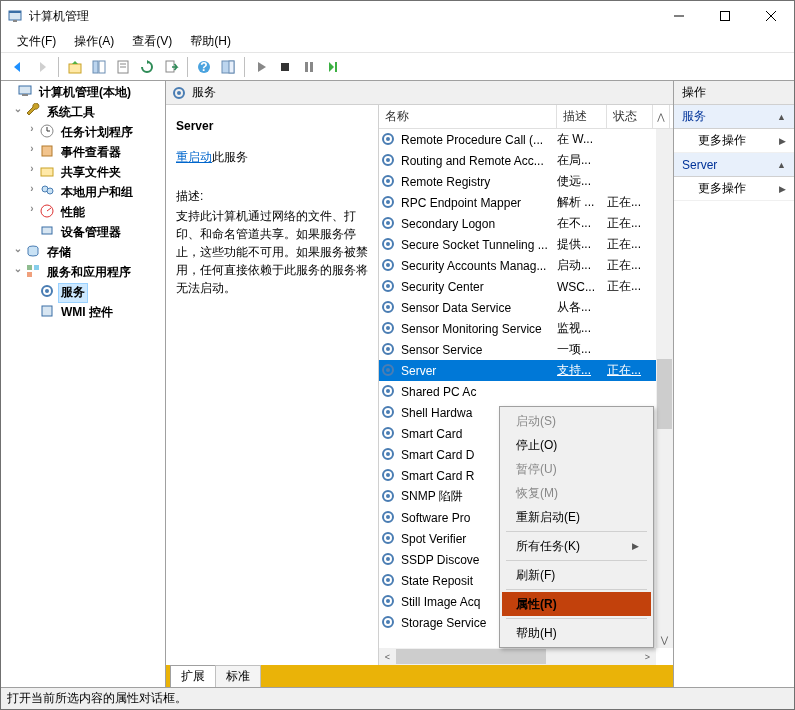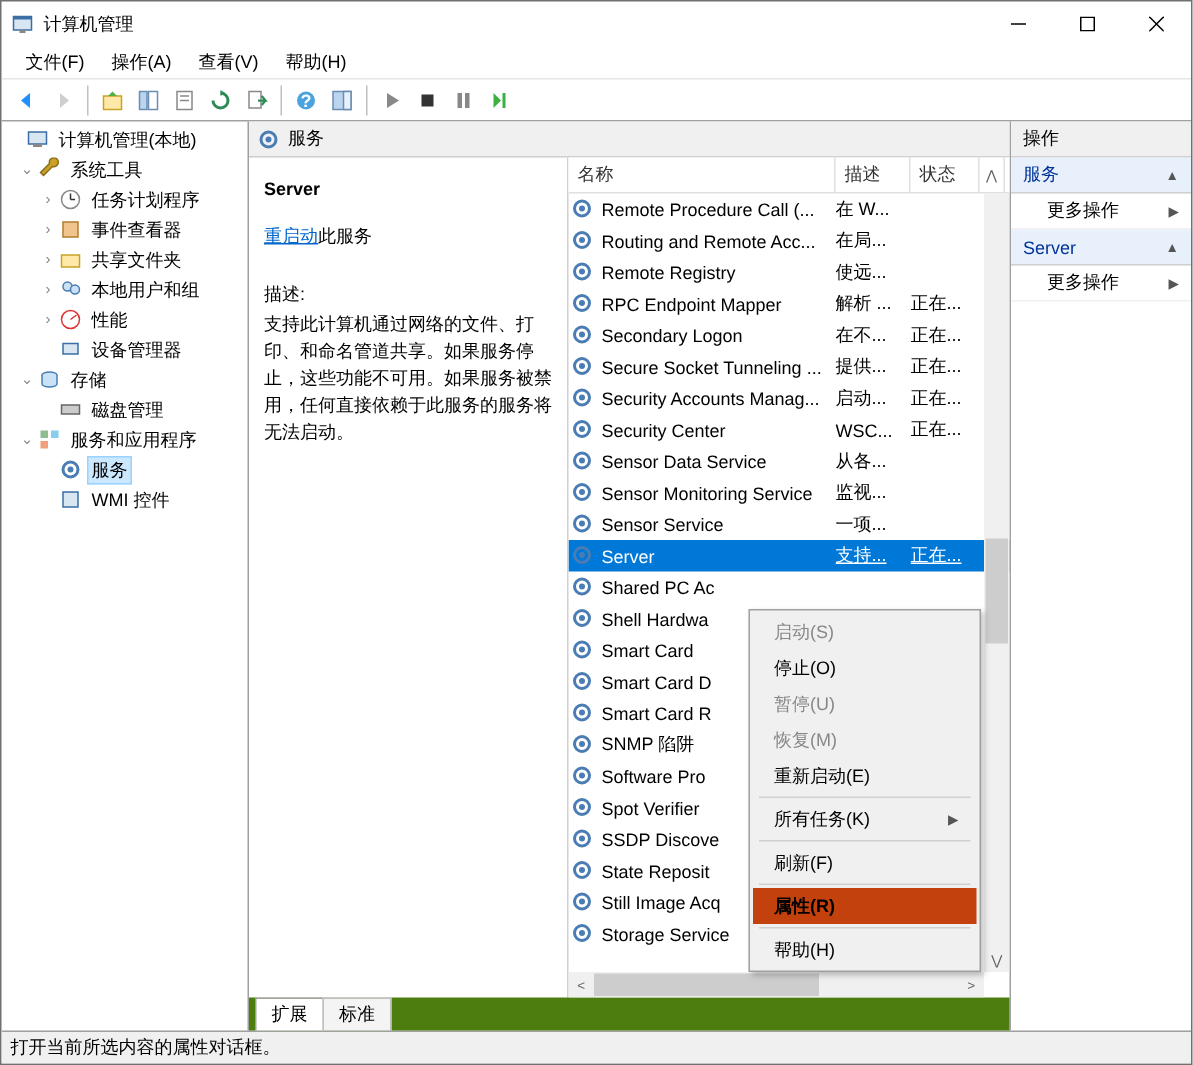--- a/index.html
+++ b/index.html
@@ -15,21 +15,21 @@
 .menubar .menu-item { padding: 2px 8px; cursor: default; }
 
 .toolbar { height: 28px; display: flex; align-items: center; padding-left: 6px; gap: 2px; border-bottom: 1px solid #a0a0a0; }
 .toolbar .tbtn { width: 22px; height: 22px; display: flex; align-items: center; justify-content: center; border: 1px solid transparent; }
 .toolbar .sep { width: 1px; height: 20px; background: #c0c0c0; margin: 0 3px; }
 .toolbar .tbtn.disabled { opacity: 0.4; }
 
 .content { display: flex; height: 606px; }
 
 .tree-panel { width: 165px; border-right: 1px solid #a0a0a0; overflow: auto; padding: 2px 0; }
-.tree-item { display: flex; align-items: center; height: 20px; cursor: default; white-space: nowrap; }
+.tree-item { display: flex; height: 20px; cursor: default; white-space: nowrap; font-weight: bold; }
 .tree-item .exp { width: 14px; display: flex; justify-content: center; color: #888; font-size: 10px; }
 .tree-item .ticon { width: 16px; height: 16px; margin-right: 3px; display: flex; align-items: center; justify-content: center; }
 .tree-item .tlabel { padding: 1px 3px; }
 .tree-item.selected .tlabel { background: #cce8ff; border: 1px solid #99d1ff; padding: 0 2px; }
 
 .center-panel { flex: 1; display: flex; flex-direction: column; border-right: 1px solid #a0a0a0; min-width: 0; }
 .service-header { height: 24px; background: #f0f0f0; border-bottom: 1px solid #d0d0d0; display: flex; align-items: center; padding-left: 6px; gap: 6px; }
 .gear-icon-small { width: 14px; height: 14px; }
 
 .center-body { flex: 1; display: flex; min-height: 0; }
@@ -56,21 +56,21 @@
 .list-row.selected { background: #0078d7; color: #fff; }
 .list-row.selected .rdesc, .list-row.selected .rstatus { text-decoration: underline; }
 
 .scrollbar-v { position: absolute; right: 0; top: 0; bottom: 17px; width: 17px; background: #f0f0f0; }
 .scrollbar-v .thumb { position: absolute; left: 1px; right: 1px; top: 230px; height: 70px; background: #cdcdcd; }
 .scrollbar-v .arrow { position: absolute; left: 0; right: 0; height: 17px; display: flex; align-items: center; justify-content: center; color: #606060; font-size: 9px; }
 .scrollbar-h { position: absolute; left: 0; right: 17px; bottom: 0; height: 17px; background: #f0f0f0; }
 .scrollbar-h .arrow { position: absolute; top: 0; bottom: 0; width: 17px; display: flex; align-items: center; justify-content: center; color: #606060; font-size: 9px; }
 .scrollbar-h .thumb { position: absolute; top: 1px; bottom: 1px; left: 17px; width: 150px; background: #cdcdcd; }
 
-.tabs-row { height: 22px; display: flex; align-items: flex-end; padding-left: 4px; background: #4d7c0f; }
+.tabs-row { height: 22px; display: flex; align-items: flex-end; padding-left: 4px; background: #eab308; }
 .tab { border: 1px solid #a0a0a0; border-bottom: none; padding: 2px 10px; margin-right: -1px; background: #fff; font-size: 12px; }
 .tab.inactive { background: #f4f4f4; border-top-color:#c0c0c0; border-left-color:#c0c0c0; border-right-color:#c0c0c0;}
 
 .actions-panel { width: 120px; display: flex; flex-direction: column; }
 .actions-header { height: 24px; background: #f0f0f0; border-bottom: 1px solid #d0d0d0; display: flex; align-items: center; padding-left: 8px; }
 .action-section { background: #e8f0fb; border-bottom: 1px solid #d0d0d0; height: 24px; display: flex; align-items: center; justify-content: space-between; padding: 0 8px; color: #003399; }
 .action-item { height: 24px; display: flex; align-items: center; justify-content: space-between; padding: 0 8px 0 24px; border-bottom: 1px solid #f0f0f0; }
 .tri { font-size: 9px; color: #555; }
 
 .statusbar { height: 22px; border-top: 1px solid #a0a0a0; display: flex; align-items: center; padding-left: 6px; background: #f0f0f0; }
@@ -285,28 +285,20 @@
       </div>
     <div class="tree-item" style="padding-left:10px">
         <span class="exp">⌄</span>
         <span class="ticon">
           <svg width="16" height="16">
             <ellipse cx="8" cy="5" rx="5" ry="2" fill="#c9e2f5" stroke="#4a7db3"></ellipse>
             <path d="M3 5 L3 11 A5 2 0 0 0 13 11 L13 5" fill="#c9e2f5" stroke="#4a7db3"></path>
           </svg>
         </span>
         <span class="tlabel">存储</span>
-      </div>
-    <div class="tree-item" style="padding-left:38px">
-        <span class="ticon">
-          <svg width="16" height="16">
-            <rect x="2" y="5" width="12" height="6" fill="#ccc" stroke="#666"></rect>
-          </svg>
-        </span>
-        <span class="tlabel">磁盘管理</span>
       </div>
     <div class="tree-item" style="padding-left:10px">
         <span class="exp">⌄</span>
         <span class="ticon">
           <svg width="16" height="16">
             <rect x="2" y="2" width="5" height="5" fill="#8fbc8f"></rect>
             <rect x="9" y="2" width="5" height="5" fill="#87ceeb"></rect>
             <rect x="2" y="9" width="5" height="5" fill="#f0a07c"></rect>
           </svg>
         </span>

